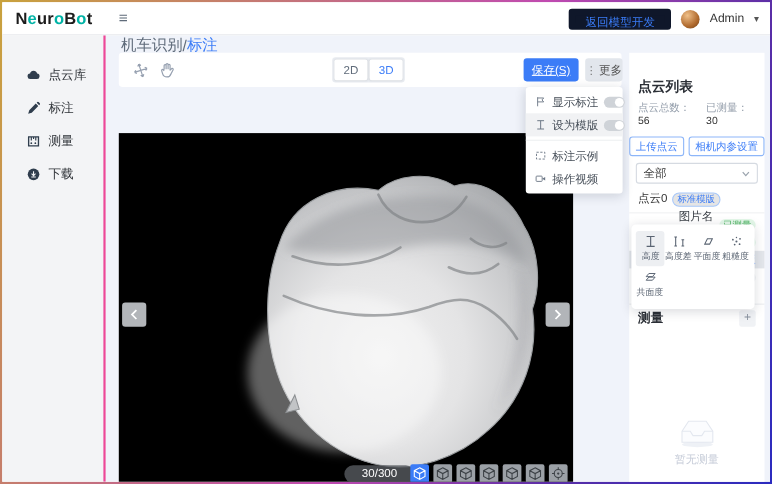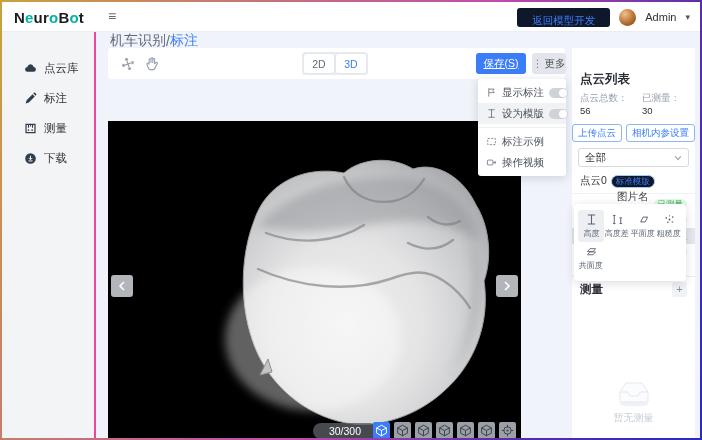--- a/index.html
+++ b/index.html
@@ -93,21 +93,21 @@
   .p-stats b { color:#333; font-weight:normal; }
   .p-btns { display:flex; gap:4px; padding:8px 4px 6px; justify-content:center; }
   .p-btn { height:18px; font-size:9.5px; color:#3b7cf7; background:#fff; border:1px solid #8db6f9;
            border-radius:3px; padding:0 5px; cursor:pointer; white-space:nowrap; }
   .p-select { margin:0 6px; height:19px; border:1px solid #d5dae1; border-radius:3px; display:flex;
               align-items:center; justify-content:space-between; padding:0 6px; font-size:10.5px;
               color:#333; cursor:pointer; }
   .p-select svg { width:8px; height:8px; color:#9aa3ad; }
   .p-cloud { display:flex; align-items:center; gap:4px; padding:7px 8px 5px; font-size:10.5px; color:#333; }
   .badge { font-size:8.5px; border-radius:7px; padding:0px 4px; line-height:11px; white-space:nowrap; }
-  .badge.blue { color:#3b7cf7; background:#0f172a; border:1px solid #a7c7f9; }
+  .badge.blue { color:#3b7cf7; background:#e5e5e5; border:1px solid #a7c7f9; }
   .badge.green { color:#49b35d; background:#e4f8e9; }
   .badge.gray { color:#9aa3ad; background:#eef0f3; }
   .p-div { height:1px; background:#f0f1f3; margin:0 0 2px; }
   .p-row { height:16px; display:flex; align-items:center; padding:0 8px; font-size:10.5px;
            color:#3a3f46; cursor:pointer; }
   .p-row .nm { flex:1;padding-left:37px; }
   .p-row.selected { background:#e3e6eb; }
   .row-close { color:#98a0aa; font-size:10px; margin-right:4px; cursor:pointer; }
   .row-action { color:#3b7cf7; font-size:9.5px; cursor:pointer; }
 

